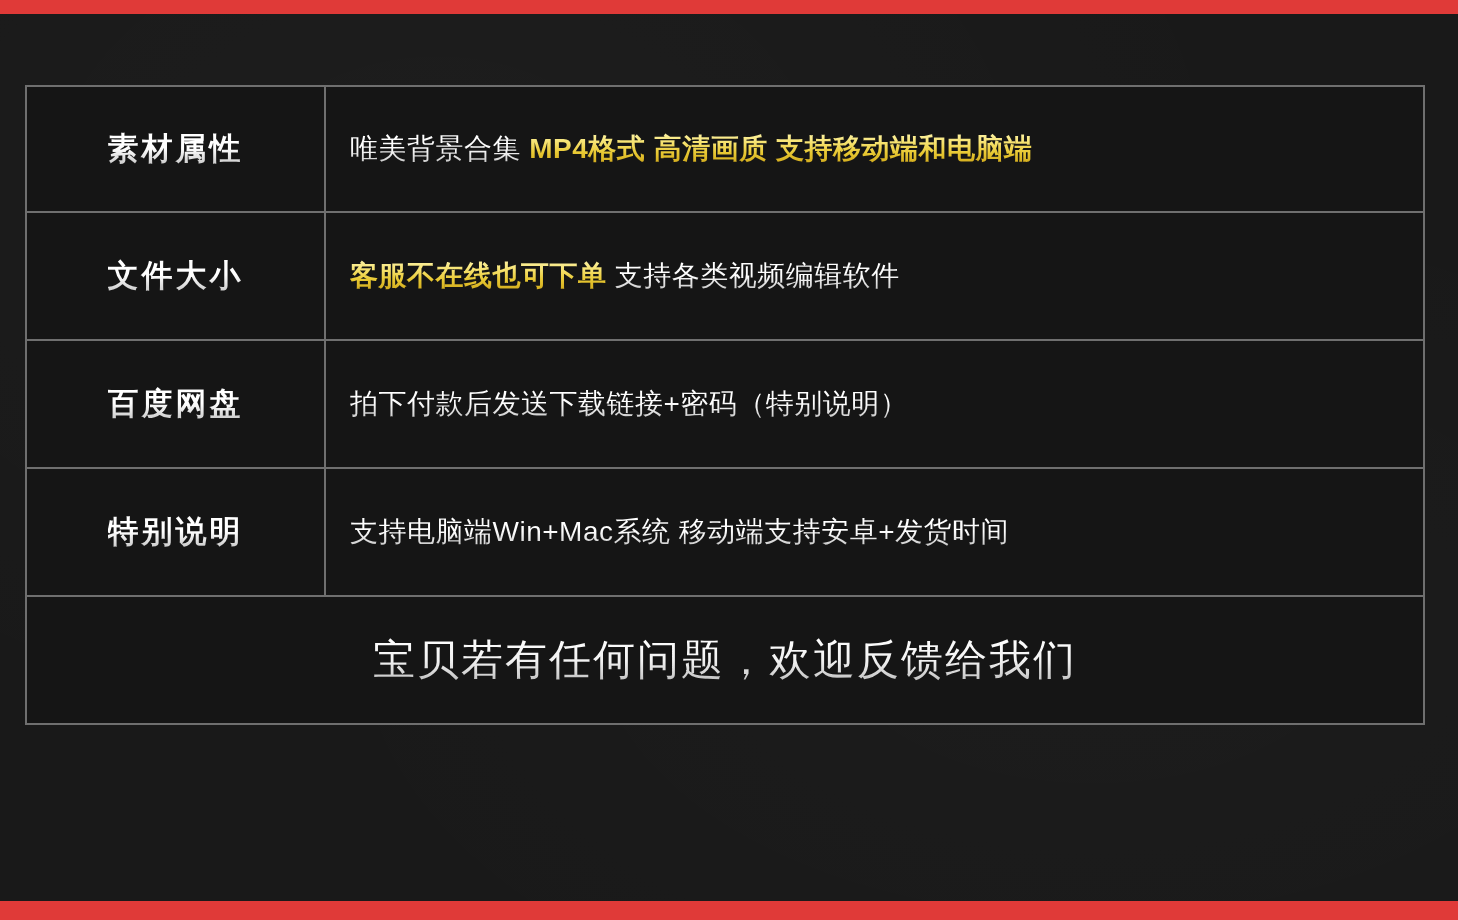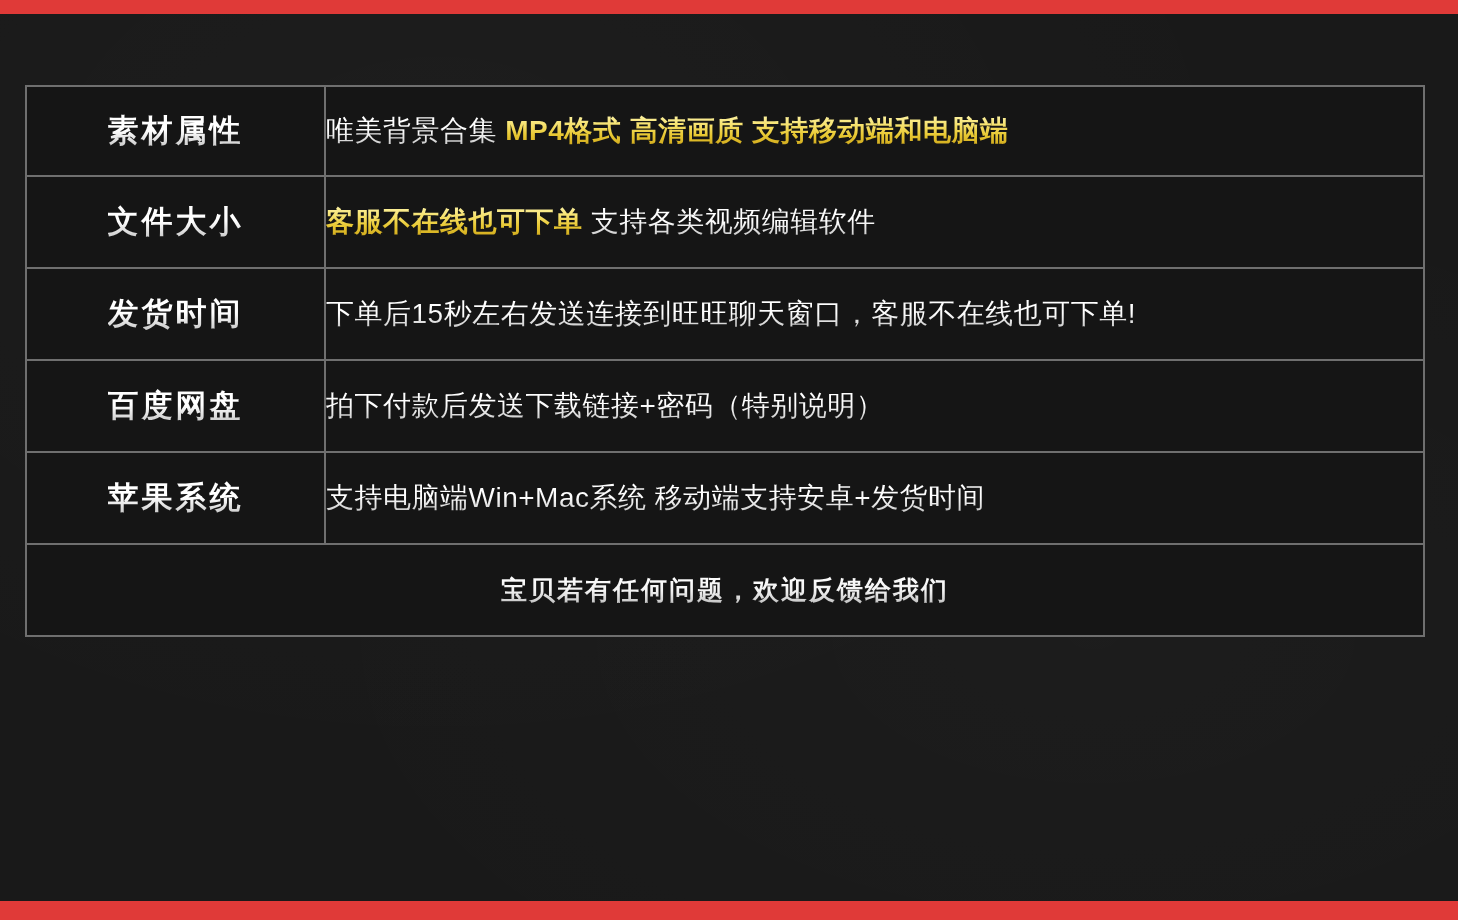--- a/index.html
+++ b/index.html
@@ -46,27 +46,27 @@
     top: 71px;           
     width: 1400px;
     border-collapse: separate;
     border-spacing: 0;
     table-layout: fixed;
   }
   .spec-table td {
     border: 2px solid #6f6f6f;
     background: #151515;
     padding: 0;
-    height: 92px;
+    height: 128px;
     vertical-align: middle;
     box-sizing: border-box;
   }
   
   .spec-table tr + tr td { border-top: none; }
-  .spec-table td + td     { border-left: none; }
+  .spec-table td + td     { border-left: none; padding-left: 24px; }
 
   .col-label { width: 301px; }
 
   .label-cell {
     text-align: center;
   }
   .value-cell {
     text-align: left;
     padding-left: 34px;
   }
@@ -105,22 +105,22 @@
     -webkit-text-fill-color: transparent;
   }
 
   
   .footer-cell {
     text-align: center;
     height: 113px;
     background: #0f0f0f;
   }
   .footer-text {
-    font-size: 26px;
-    font-weight: bold;
+    font-size: 42px;
+    font-weight: normal;
     letter-spacing: 2px;
     background: linear-gradient(180deg, #ffffff 0%, #f2f2f2 52%, #cfcfcf 84%, #b8b8b8 100%);
     -webkit-background-clip: text;
     background-clip: text;
     color: transparent;
     -webkit-text-fill-color: transparent;
   }
 </style>
 </head>
 <body>
@@ -138,29 +138,25 @@
 
     <tr>
           <td class="label-cell"><span class="label-text">素材属性</span></td>
           <td class="value-cell"><span class="value-text t-white">唯美背景合集 </span><span class="value-text t-gold">MP4格式 高清画质 支持移动端和电脑端</span></td>
         </tr>
         <tr>
           <td class="label-cell"><span class="label-text">文件大小</span></td>
           <td class="value-cell"><span class="value-text t-gold">客服不在线也可下单</span><span class="value-text t-white"> 支持各类视频编辑软件</span></td>
         </tr>
         <tr>
-          <td class="label-cell"><span class="label-text">发货时间</span></td>
-          <td class="value-cell"><span class="value-text t-white">下单后15秒左右发送连接到旺旺聊天窗口，客服不在线也可下单!</span></td>
-        </tr>
-        <tr>
           <td class="label-cell"><span class="label-text">百度网盘</span></td>
           <td class="value-cell"><span class="value-text t-white">拍下付款后发送下载链接+密码（特别说明）</span></td>
         </tr>
         <tr>
-          <td class="label-cell"><span class="label-text">苹果系统</span></td>
+          <td class="label-cell"><span class="label-text">特别说明</span></td>
           <td class="value-cell"><span class="value-text t-white">支持电脑端Win+Mac系统 移动端支持安卓+发货时间</span></td>
         </tr>
         <tr>
           <td class="footer-cell" colspan="2"><span class="footer-text">宝贝若有任何问题，欢迎反馈给我们</span></td>
         </tr>
       </tbody>
   </table>
 
 </div>
 

